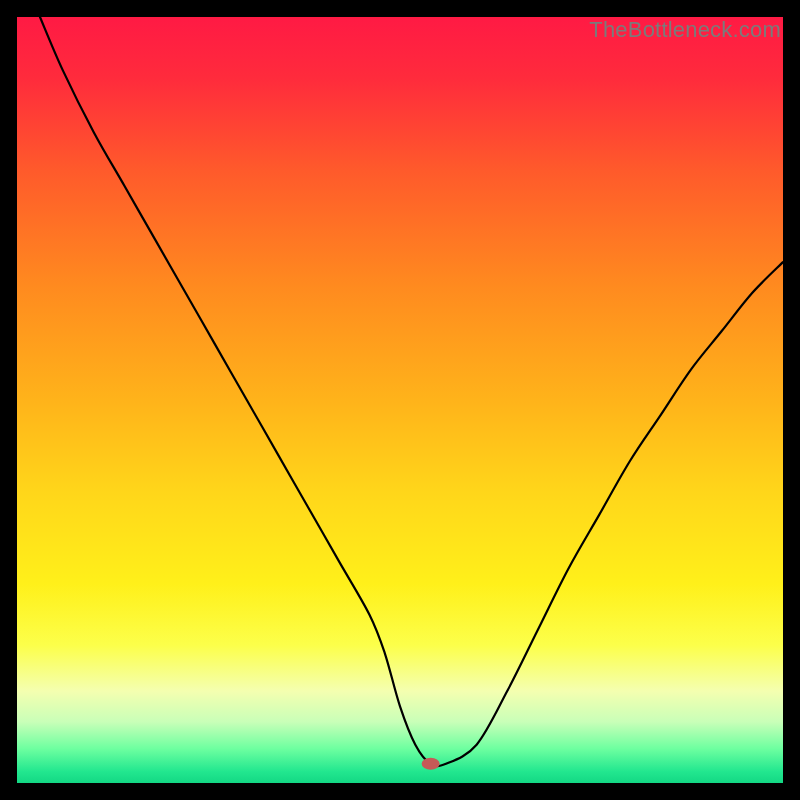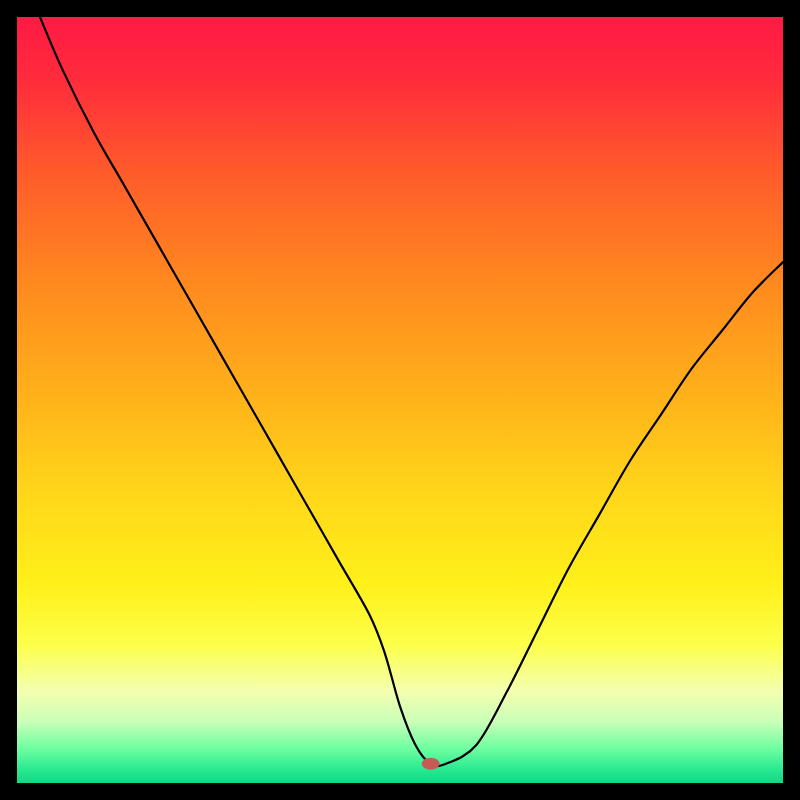--- a/index.html
+++ b/index.html
@@ -55,13 +55,14 @@
           <stop offset="92%" stop-color="#c9ffb8"></stop>
           <stop offset="95.5%" stop-color="#6effa0"></stop>
           <stop offset="98.5%" stop-color="#22e78f"></stop>
           <stop offset="100%" stop-color="#13d884"></stop>
         </linearGradient>
     </defs>
     <rect x="0" y="0" width="766" height="766" fill="url(#bg-grad)"></rect>
     <path id="curve" fill="none" stroke="#000" stroke-width="2.2" stroke-linejoin="round" stroke-linecap="round" d="M 22.98 0.00 C 26.81 8.94, 37.02 34.47, 45.96 53.62 C 54.90 72.77, 66.39 95.75, 76.60 114.90 C 86.81 134.05, 97.03 150.65, 107.24 168.52 C 117.45 186.39, 127.67 204.27, 137.88 222.14 C 148.09 240.01, 158.31 257.89, 168.52 275.76 C 178.73 293.63, 188.95 311.51, 199.16 329.38 C 209.37 347.25, 219.59 365.13, 229.80 383.00 C 240.01 400.87, 250.23 418.75, 260.44 436.62 C 270.65 454.49, 280.87 472.37, 291.08 490.24 C 301.29 508.11, 311.51 525.99, 321.72 543.86 C 331.93 561.73, 344.70 582.16, 352.36 597.48 C 360.02 612.80, 362.57 620.46, 367.68 635.78 C 372.79 651.10, 377.89 674.08, 383.00 689.40 C 388.11 704.72, 393.21 718.13, 398.32 727.70 C 403.43 737.28, 408.53 743.66, 413.64 746.85 C 418.75 750.04, 421.30 750.04, 428.96 746.85 C 436.62 743.66, 449.39 739.83, 459.60 727.70 C 469.81 715.57, 480.03 693.23, 490.24 674.08 C 500.45 654.93, 510.67 633.23, 520.88 612.80 C 531.09 592.37, 541.31 570.67, 551.52 551.52 C 561.73 532.37, 571.95 515.77, 582.16 497.90 C 592.37 480.03, 602.59 460.88, 612.80 444.28 C 623.01 427.68, 633.23 413.64, 643.44 398.32 C 653.65 383.00, 663.87 366.40, 674.08 352.36 C 684.29 338.32, 694.51 326.83, 704.72 314.06 C 714.93 301.29, 725.15 287.25, 735.36 275.76 C 745.57 264.27, 760.89 250.23, 766.00 245.12 "></path>
     <ellipse id="marker" cx="413.64000000000004" cy="746.85" rx="9" ry="6" fill="#c65a57"></ellipse>
   </svg>
+  <div class="watermark">TheBottleneck.com</div>
 </div>
 
 </body></html>

